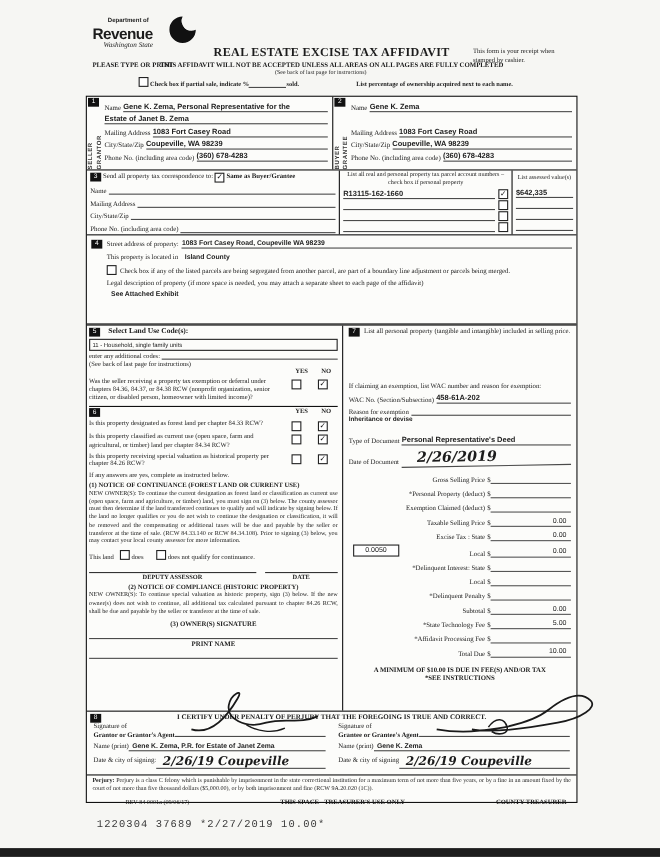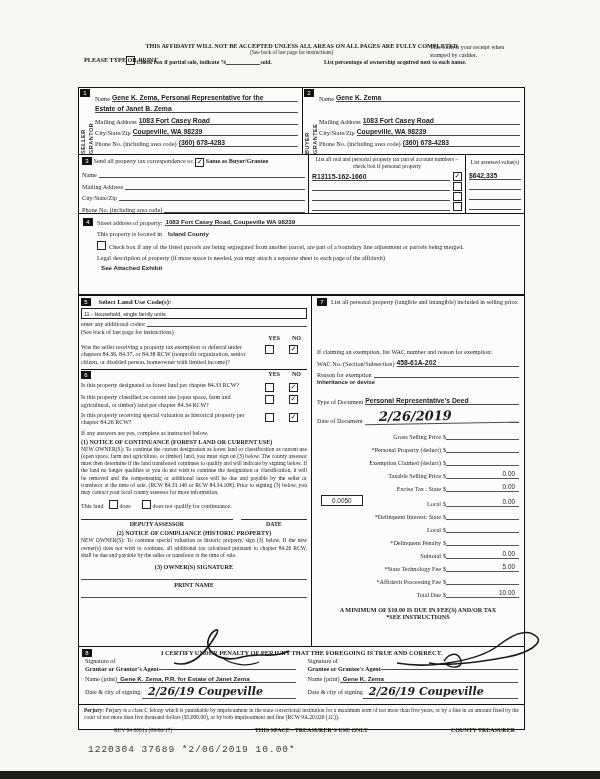--- a/index.html
+++ b/index.html
@@ -94,22 +94,35 @@
   .stamp{position:absolute;left:88px;top:744px;font-family:"Liberation Mono",monospace;
          font-size:9.5px;color:#3a3a3a;letter-spacing:1px;}
   .sig-svg{position:absolute;pointer-events:none;}
 </style>
 </head>
 <body>
 
 <div class="sheet">
 
   <div class="hdr">
+    <div class="logo">
+      <div class="l1">Department of</div>
+      <div class="l2">Revenue</div>
+      <div class="l3">Washington State</div>
+      <span class="swirl">
+        <svg width="28" height="26" viewBox="0 0 28 26">
+          <path d="M14,1 a12,12 0 1 0 12,12 a9,9 0 0 1 -12,-12 z" fill="#111"></path>
+          <path d="M14,25 a12,12 0 1 1 -12,-12 a9,9 0 0 0 12,12 z" fill="#111" transform="rotate(180 14 13) translate(0,0)" opacity="0"></path>
+          <path d="M15,5 a8,8 0 0 1 8,8 a6,6 0 0 1 -8,-8 z" fill="#f6f6f3"></path>
+        </svg>
+      </span>
+    </div>
     <div class="ptp">PLEASE TYPE OR PRINT</div>
     <div class="title-wrap">
+      <div class="title">REAL ESTATE EXCISE TAX AFFIDAVIT</div>
     </div>
     <div class="receipt">This form is your receipt when stamped by cashier.</div>
     <div class="warn">THIS AFFIDAVIT WILL NOT BE ACCEPTED UNLESS ALL AREAS ON ALL PAGES ARE FULLY COMPLETED</div>
     <div class="seeback">(See back of last page for instructions)</div>
     <div class="partial">
       <span style="margin-left:48px;">
         <span class="cb"></span>
         <span>Check box if partial sale, indicate %</span>
       </span>
       <span class="fill" style="width:34px;"></span>
@@ -502,15 +515,15 @@
         <span>Perjury is a class C felony which is punishable by imprisonment in the state correctional institution for a maximum term of not more than five years, or by a fine in an amount fixed by the court of not more than five thousand dollars ($5,000.00), or by both imprisonment and fine (RCW 9A.20.020 (1C)).</span>
       </div>
     </div>
   </div>
 
   <div class="footer">
     <span style="margin-left:36px;font-weight:normal;font-size:5.6px;">REV 84 0001a (09/06/17)</span>
     <span>THIS SPACE - TREASURER'S USE ONLY</span>
     <span style="margin-right:10px;">COUNTY TREASURER</span>
   </div>
-  <div class="stamp">1220304 37689 *2/06/2019 10.00*</div>
+  <div class="stamp">1220304 37689 *2/27/2019 10.00*</div>
   <div class="bottom-bar"></div>
 </div>
 
 </body></html>

